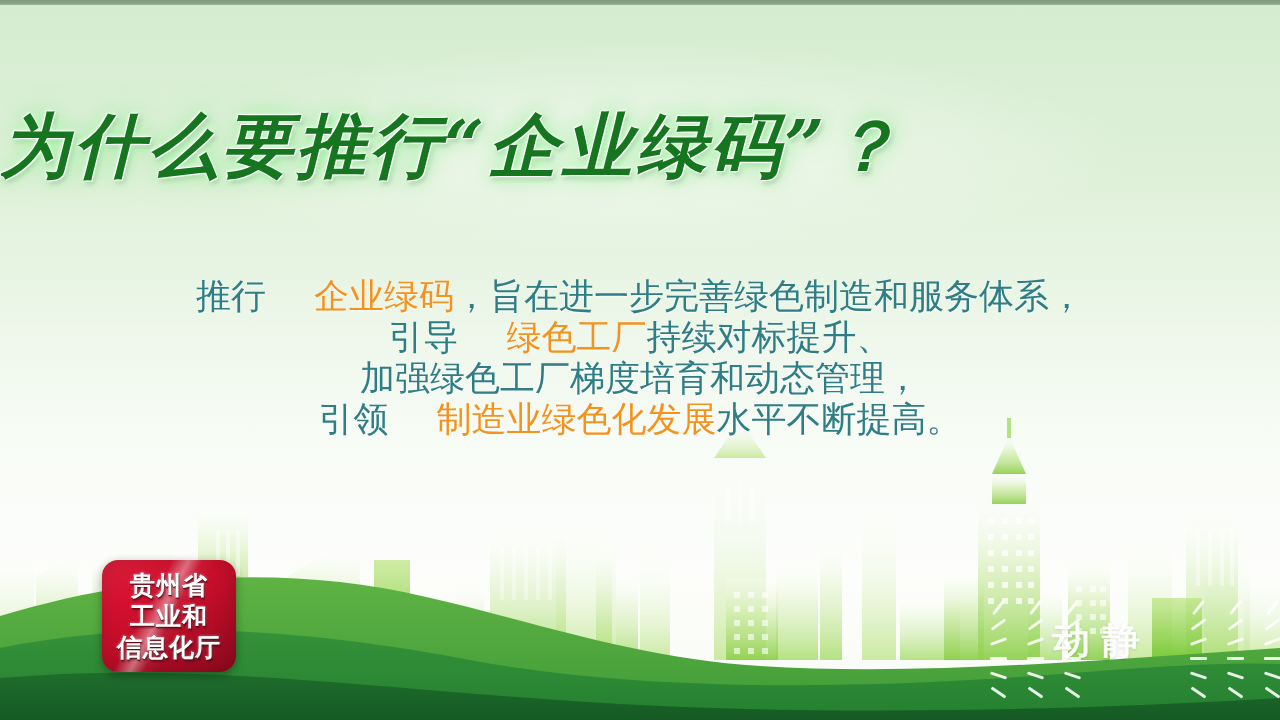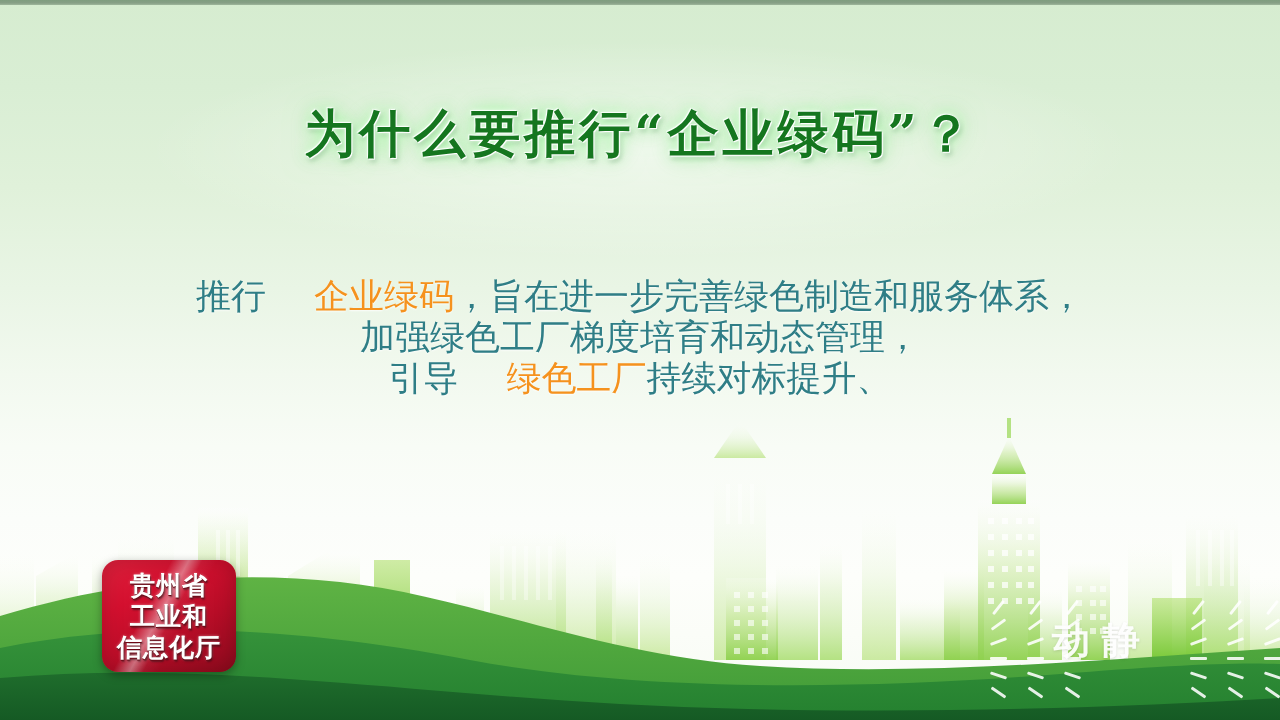--- a/index.html
+++ b/index.html
@@ -57,24 +57,24 @@
     left: 0; bottom: 0;
     width: 1280px; height: 200px;
   }
   #hills svg { display: block; width: 1280px; height: 200px; }
 
   
   #title {
     position: absolute;
     left: 0; top: 100px;
     width: 1280px;
-    text-align: center;
     font-family: "DejaVu Serif", "Liberation Serif", serif;
-    font-size: 51px;
+    font-size: 70px;
     font-weight: bold;
+    font-style: italic;
     letter-spacing: 4px;
     color: #15761f;
     white-space: nowrap;
     text-shadow:
       0 0 2px #ffffff,
       0 0 5px #ffffff,
       1px 1px 0 #ffffff,
       -1px -1px 0 #f2fff2,
       0 0 14px rgba(170, 255, 170, 0.95),
       0 0 26px rgba(140, 230, 140, 0.75),
@@ -375,24 +375,27 @@
 
   <div id="title-glow"></div>
 
   <div id="title">为什么要推行“企业绿码”？</div>
 
   <div id="body-copy">
     <span class="ln">
       <span>推行</span><span class="hl">企业绿码</span><span>，旨在进一步完善绿色制造和服务体系，</span>
     </span>
     <span class="ln">
+      <span>引导</span><span class="hl">绿色工厂</span><span>持续对标提升、</span>
+    </span>
+    <span class="ln">
       <span>加强绿色工厂梯度培育和动态管理，</span>
     </span>
     <span class="ln">
-      <span>引导</span><span class="hl">绿色工厂</span><span>持续对标提升、</span>
+      <span>引领</span><span class="hl">制造业绿色化发展</span><span>水平不断提高。</span>
     </span>
   </div>
 
   <div id="logo-badge">
     <div class="lrow">贵州省</div>
     <div class="lrow">工业和</div>
     <div class="lrow">信息化厅</div>
   </div>
 
   <div id="watermark">

